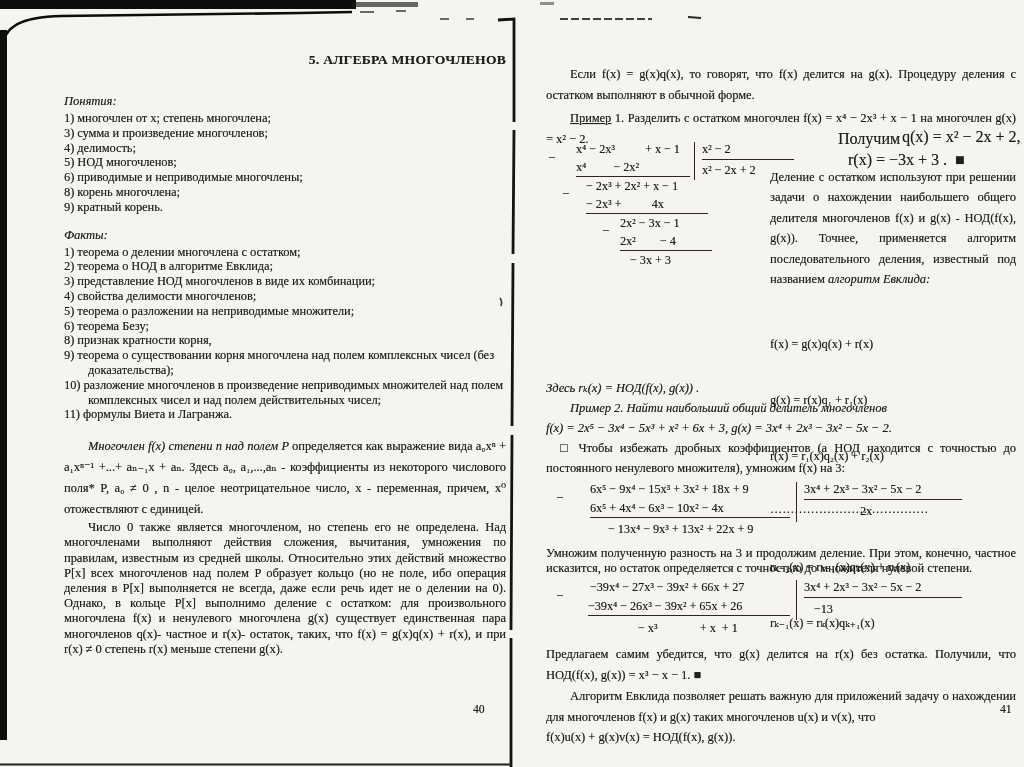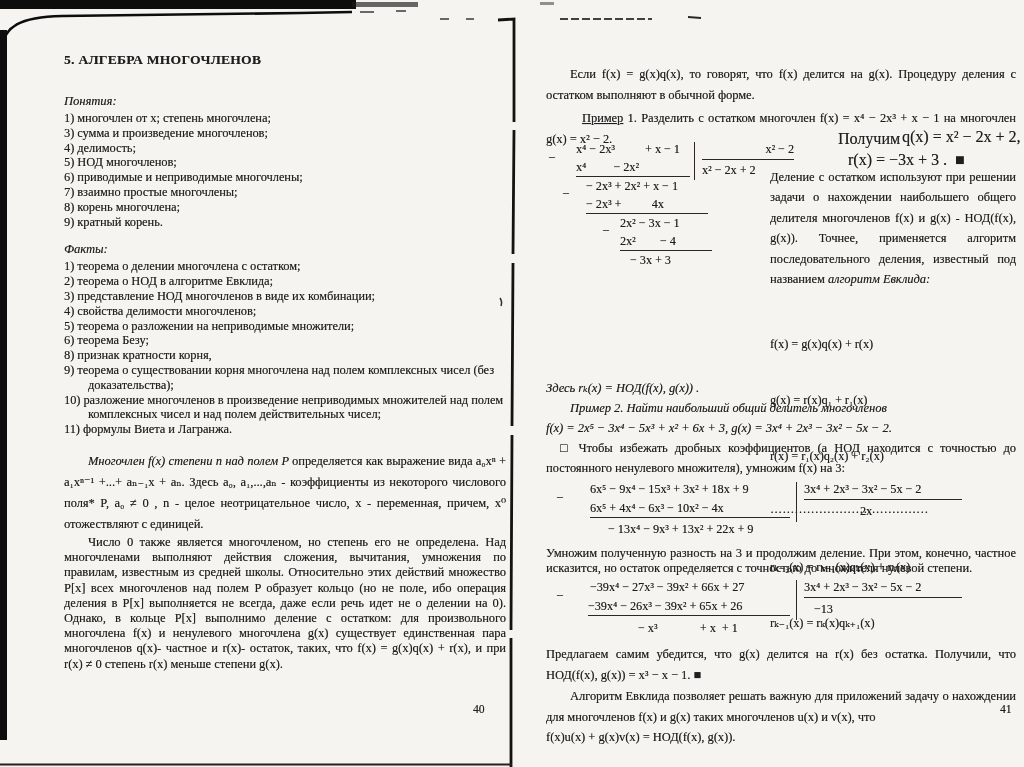--- a/index.html
+++ b/index.html
@@ -6,32 +6,32 @@
   .canvas{
     position:relative;width:1024px;height:767px;overflow:hidden;
     background:#f5f4f1;color:#1f1e1c;
     font-family:"Liberation Serif","DejaVu Serif","DejaVu Sans",serif;
     text-shadow:0.2px 0.2px 0.5px rgba(35,32,28,0.55);
   }
   .artifacts{position:absolute;left:0;top:0;pointer-events:none;}
   .page{position:absolute;}
   .page.left{left:64px;top:46px;width:442px;}
   .page.right{left:546px;top:50px;width:470px;}
-  .title{font-size:13.5px;font-weight:bold;text-align:left;margin:6px 0 26px 0;letter-spacing:.3px;}
+  .title{font-size:13.5px;font-weight:bold;text-align:right;margin:6px 0 26px 0;letter-spacing:.3px;}
   .heading{font-style:italic;font-size:12.5px;margin:0 0 2px 0;}
   .list{font-size:12.3px;line-height:14.8px;}
   .li{padding-left:18px;text-indent:-18px;}
   .list.fakty .li{padding-left:24px;text-indent:-24px;}
   .mt{margin-top:13px;}
   .para{font-size:12.4px;text-align:justify;margin:0;}
   .p1{line-height:21px;margin-top:14px;}
   .p2{line-height:15.2px;}
   .ind{text-indent:24px;}
   .italic{font-style:italic;}
-  .und{text-decoration:underline;margin-left:12px;}
+  .und{text-decoration:underline;}
   .pnum{position:absolute;font-size:11.5px;}
   .ld1{position:absolute;left:16px;top:92px;width:310px;height:132px;}
   .mrow{position:absolute;font-size:12.1px;white-space:pre;}
   .ul{border-bottom:1.3px solid #2a2724;padding-bottom:1px;}
   .ul2{border-bottom:1.3px solid #2a2724;padding-bottom:2px;display:inline-block;}
   .bar{position:absolute;width:0;border-left:1.6px solid #2a2724;}
   .msign{position:absolute;font-size:13px;}
   .result{position:absolute;font-size:16px;white-space:pre;}
   .rightcol{position:absolute;left:224px;top:117px;width:246px;}
   .rightcol .para{line-height:20.4px;}
@@ -68,21 +68,20 @@
   <div class="page left">
     <h1 class="title">5. АЛГЕБРА МНОГОЧЛЕНОВ</h1>
 
     <div class="heading">Понятия:</div>
     <div class="list">
       <div class="li">1) многочлен от x;  степень многочлена;</div>
       <div class="li">3) сумма и произведение многочленов;</div>
       <div class="li">4) делимость;</div>
       <div class="li">5)  НОД многочленов;</div>
       <div class="li">6) приводимые и неприводимые многочлены;</div>
-      <div class="li">7) взаимно простые многочлены;</div>
       <div class="li">8) корень многочлена;</div>
       <div class="li">9) кратный корень.</div>
     </div>
 
     <div class="heading mt">Факты:</div>
     <div class="list fakty">
       <div class="li">1)  теорема о делении многочлена с остатком;</div>
       <div class="li">2)  теорема о  НОД  в алгоритме Евклида;</div>
       <div class="li">3)  представление НОД многочленов в виде их комбинации;</div>
       <div class="li">4)  свойства делимости многочленов;</div>
@@ -111,21 +110,21 @@
       <div class="mrow" style="left:14px;top:0;">x⁴ − 2x³          + x − 1</div>
       <div class="mrow ul" style="left:14px;top:18px;width:114px;">x⁴         − 2x²</div>
       <span class="msign" style="left:0px;top:44px;">−</span>
       <div class="mrow" style="left:24px;top:37px;">− 2x³ + 2x² + x − 1</div>
       <div class="mrow ul" style="left:24px;top:55px;width:122px;">− 2x³ +          4x</div>
       <span class="msign" style="left:40px;top:81px;">−</span>
       <div class="mrow" style="left:58px;top:74px;">2x² − 3x − 1</div>
       <div class="mrow ul" style="left:58px;top:92px;width:92px;">2x²        − 4</div>
       <div class="mrow" style="left:68px;top:111px;">− 3x + 3</div>
       <div class="bar" style="left:132px;top:0;height:38px;"></div>
-      <div class="mrow" style="left:140px;top:0;text-align:right;"><span class="ul2" style="width:92px;">x² − 2</span></div>
+      <div class="mrow" style="left:140px;top:0;"><span class="ul2" style="width:92px;">x² − 2</span></div>
       <div class="mrow" style="left:140px;top:21px;">x² − 2x + 2</div>
     </div>
 
     <div class="result" style="left:292px;top:80px;">Получим</div>
     <div class="result" style="left:356px;top:78px;">q(x) = x² − 2x + 2,</div>
     <div class="result" style="left:302px;top:101px;">r(x) = −3x + 3 .  ■</div>
 
     <div class="rightcol">
       <p class="para"><span>Деление с остатком используют при решении задачи о нахождении наибольшего общего делителя многочленов f(x) и g(x) - НОД(f(x), g(x)). Точнее, применяется алгоритм последовательного деления, известный под названием </span><span class="italic">алгоритм Евклида:</span></p>
     </div>

